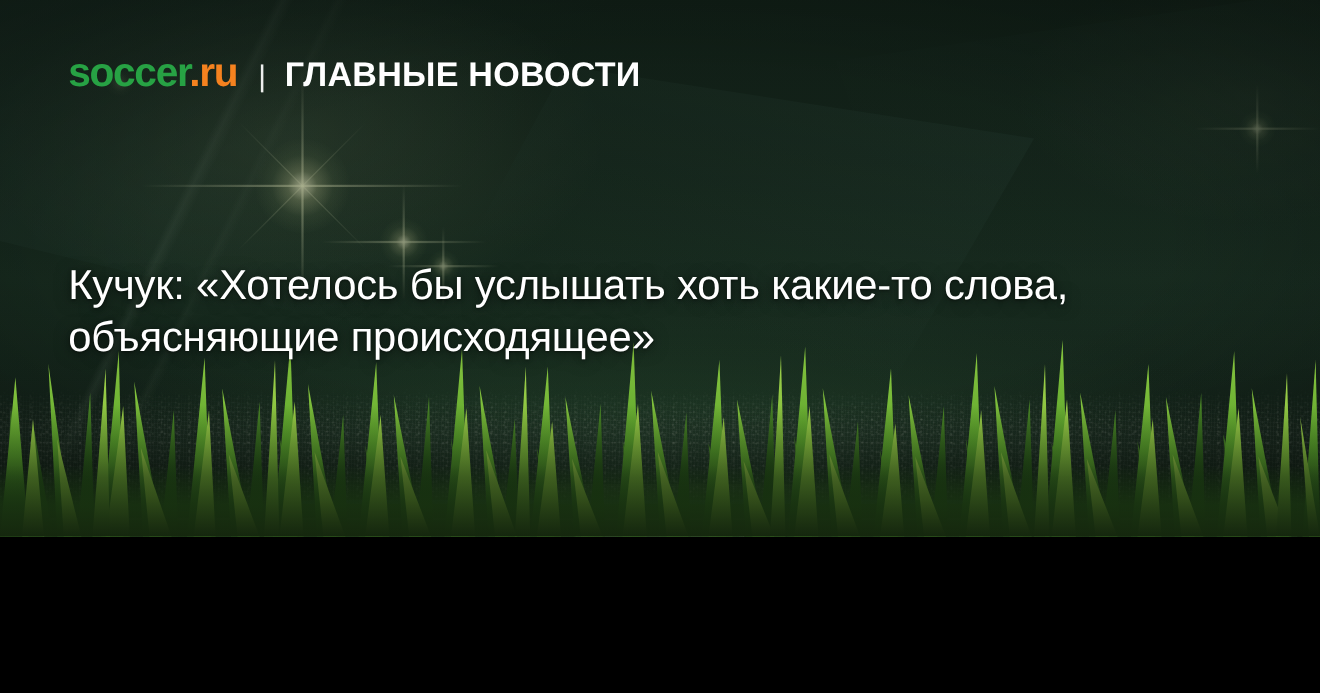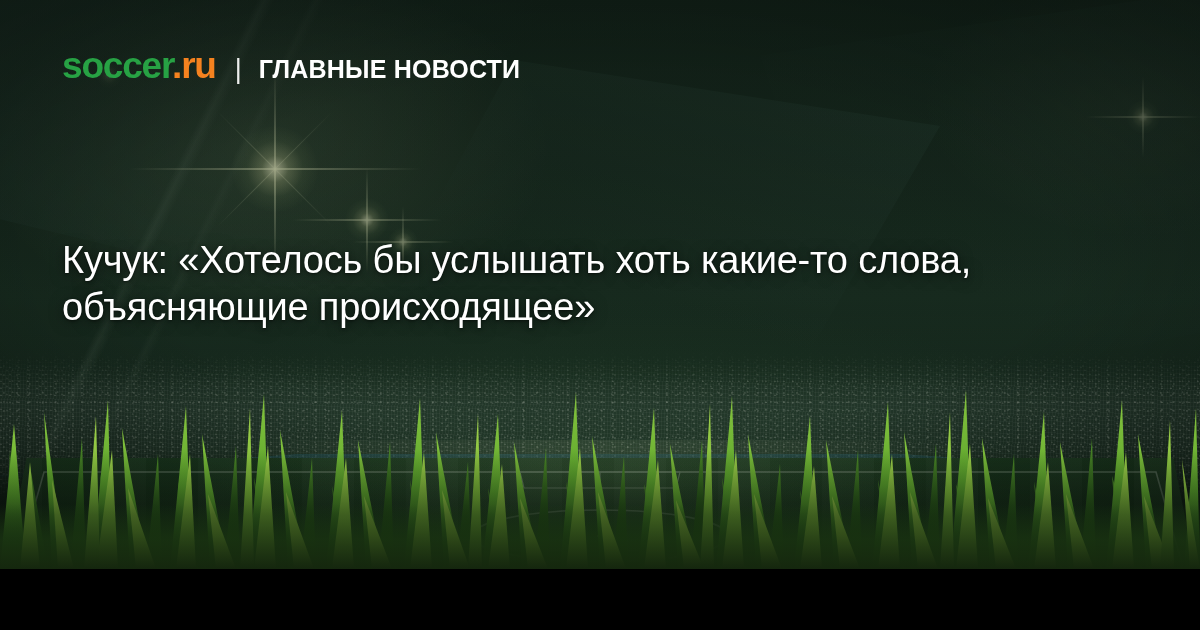--- a/index.html
+++ b/index.html
@@ -4,21 +4,21 @@
 <title>soccer.ru</title>
 <style>
   html, body {
     margin: 0;
     padding: 0;
     background: #000;
   }
   #share-card {
     position: relative;
     width: 1200px;
-    height: 569px;
+    height: 488px;
     overflow: hidden;
     background: #16271d;
     font-family: "Liberation Sans", "DejaVu Sans", sans-serif;
     -webkit-font-smoothing: antialiased;
   }
 
   
   .bg-layer {
     position: absolute;
     inset: 0;
@@ -197,21 +197,21 @@
   .header-sep {
     color: #ffffff;
     font-size: 27px;
     font-weight: 400;
     line-height: 1;
     margin: 0 17px 0 19px;
     opacity: .92;
   }
   .header-label {
     color: #ffffff;
-    font-size: 25px;
+    font-size: 31px;
     font-weight: 700;
     letter-spacing: 0.2px;
     line-height: 1;
     white-space: nowrap;
   }
 
   
   .headline {
     position: absolute;
     left: 62px;

